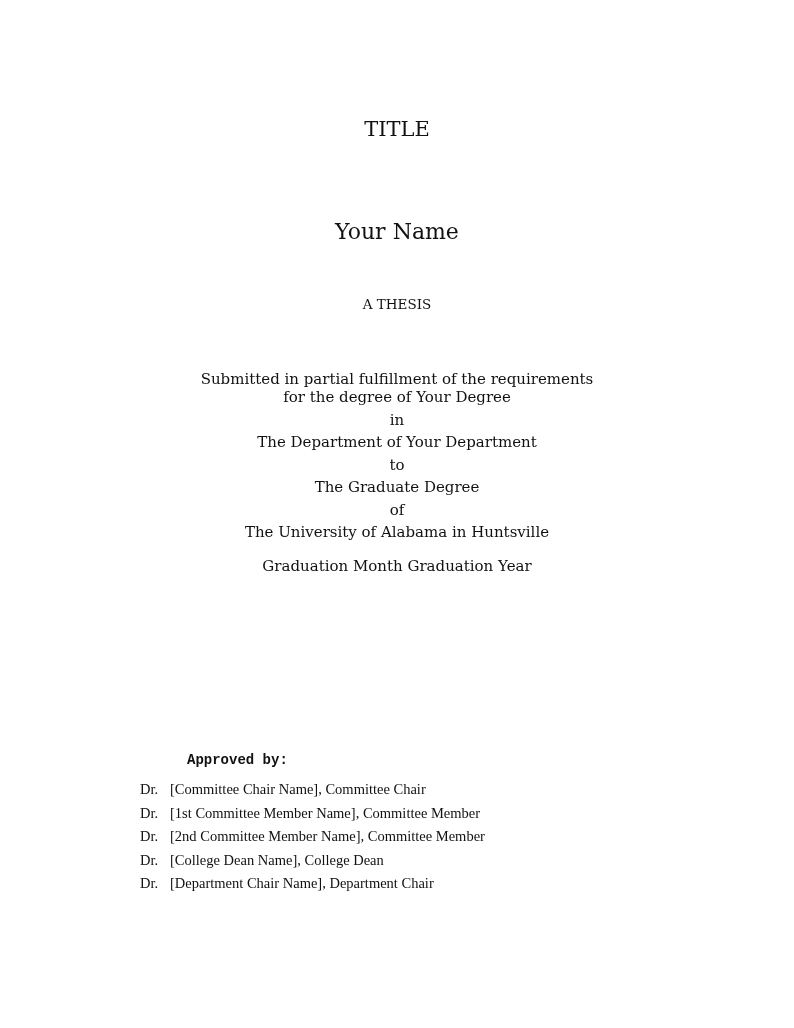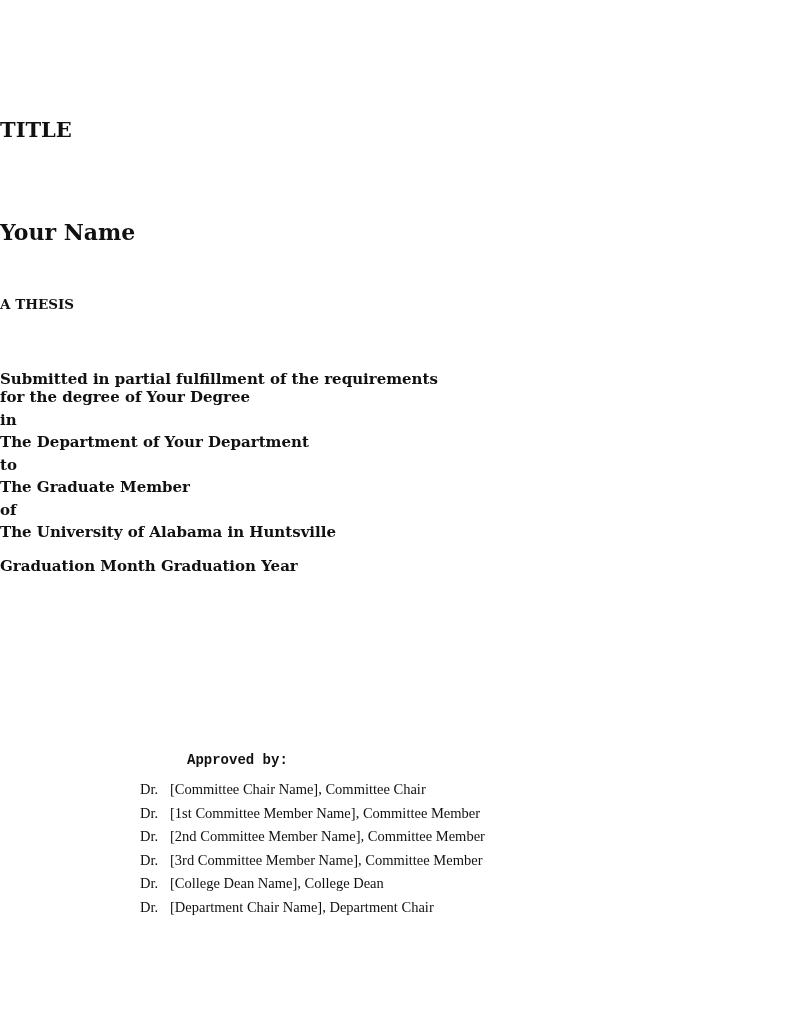--- a/index.html
+++ b/index.html
@@ -1,18 +1,18 @@
 <!DOCTYPE html>
 <html><head>
   <meta charset="utf-8">
   <style>
     html, body { margin: 0; padding: 0; background: #ffffff; }
     body { width: 794px; height: 1028px; position: relative; overflow: hidden;
            font-family: "DejaVu Serif", "Liberation Serif", serif; color: #111; }
-    .c { position: absolute; left: 0; width: 794px; text-align: left; font-weight: bold; white-space: nowrap; }
+    .c { position: absolute; left: 0; width: 794px; text-align: center; font-weight: normal; white-space: nowrap; }
     .title { top: 117px; font-size: 21px; }
     .name { top: 219px; font-size: 22px; }
     .thesis { top: 296px; font-size: 13.5px; }
     .ln { font-size: 15px; }
     .approved { position: absolute; left: 187px; top: 752px; font-size: 14px; font-weight: bold; font-family: Liberation Mono, monospace; }
     .appr-list { position: absolute; left: 140px; top: 779px; }
     .appr-row { font-size: 14.5px; height: 23.6px; line-height: 20px; font-family: "Liberation Serif", "DejaVu Serif", serif; white-space: nowrap; }
     .dr { display: inline-block; width: 30px; }
   </style>
 </head>
@@ -20,27 +20,26 @@
 
 <div class="c title">TITLE</div>
 <div class="c name">Your Name</div>
 <div class="c thesis">A THESIS</div>
 
 <div class="c ln" style="top:370px">Submitted in partial fulfillment of the requirements</div>
 <div class="c ln" style="top:388px">for the degree of Your Degree</div>
 <div class="c ln" style="top:411px">in</div>
 <div class="c ln" style="top:433px">The Department of Your Department</div>
 <div class="c ln" style="top:456px">to</div>
-<div class="c ln" style="top:478px">The Graduate Member</div>
+<div class="c ln" style="top:478px">The Graduate Degree</div>
 <div class="c ln" style="top:501px">of</div>
 <div class="c ln" style="top:523px">The University of Alabama in Huntsville</div>
 <div class="c ln" style="top:557px">Graduation Month Graduation Year</div>
 
 <div class="approved">Approved by:</div>
 
 <div class="appr-list">
   <div class="appr-row"><span class="dr">Dr.</span><span>[Committee Chair Name], Committee Chair</span></div>
   <div class="appr-row"><span class="dr">Dr.</span><span>[1st Committee Member Name], Committee Member</span></div>
   <div class="appr-row"><span class="dr">Dr.</span><span>[2nd Committee Member Name], Committee Member</span></div>
-  <div class="appr-row"><span class="dr">Dr.</span><span>[3rd Committee Member Name], Committee Member</span></div>
   <div class="appr-row"><span class="dr">Dr.</span><span>[College Dean Name], College Dean</span></div>
   <div class="appr-row"><span class="dr">Dr.</span><span>[Department Chair Name], Department Chair</span></div>
 </div>
 
 </body></html>

